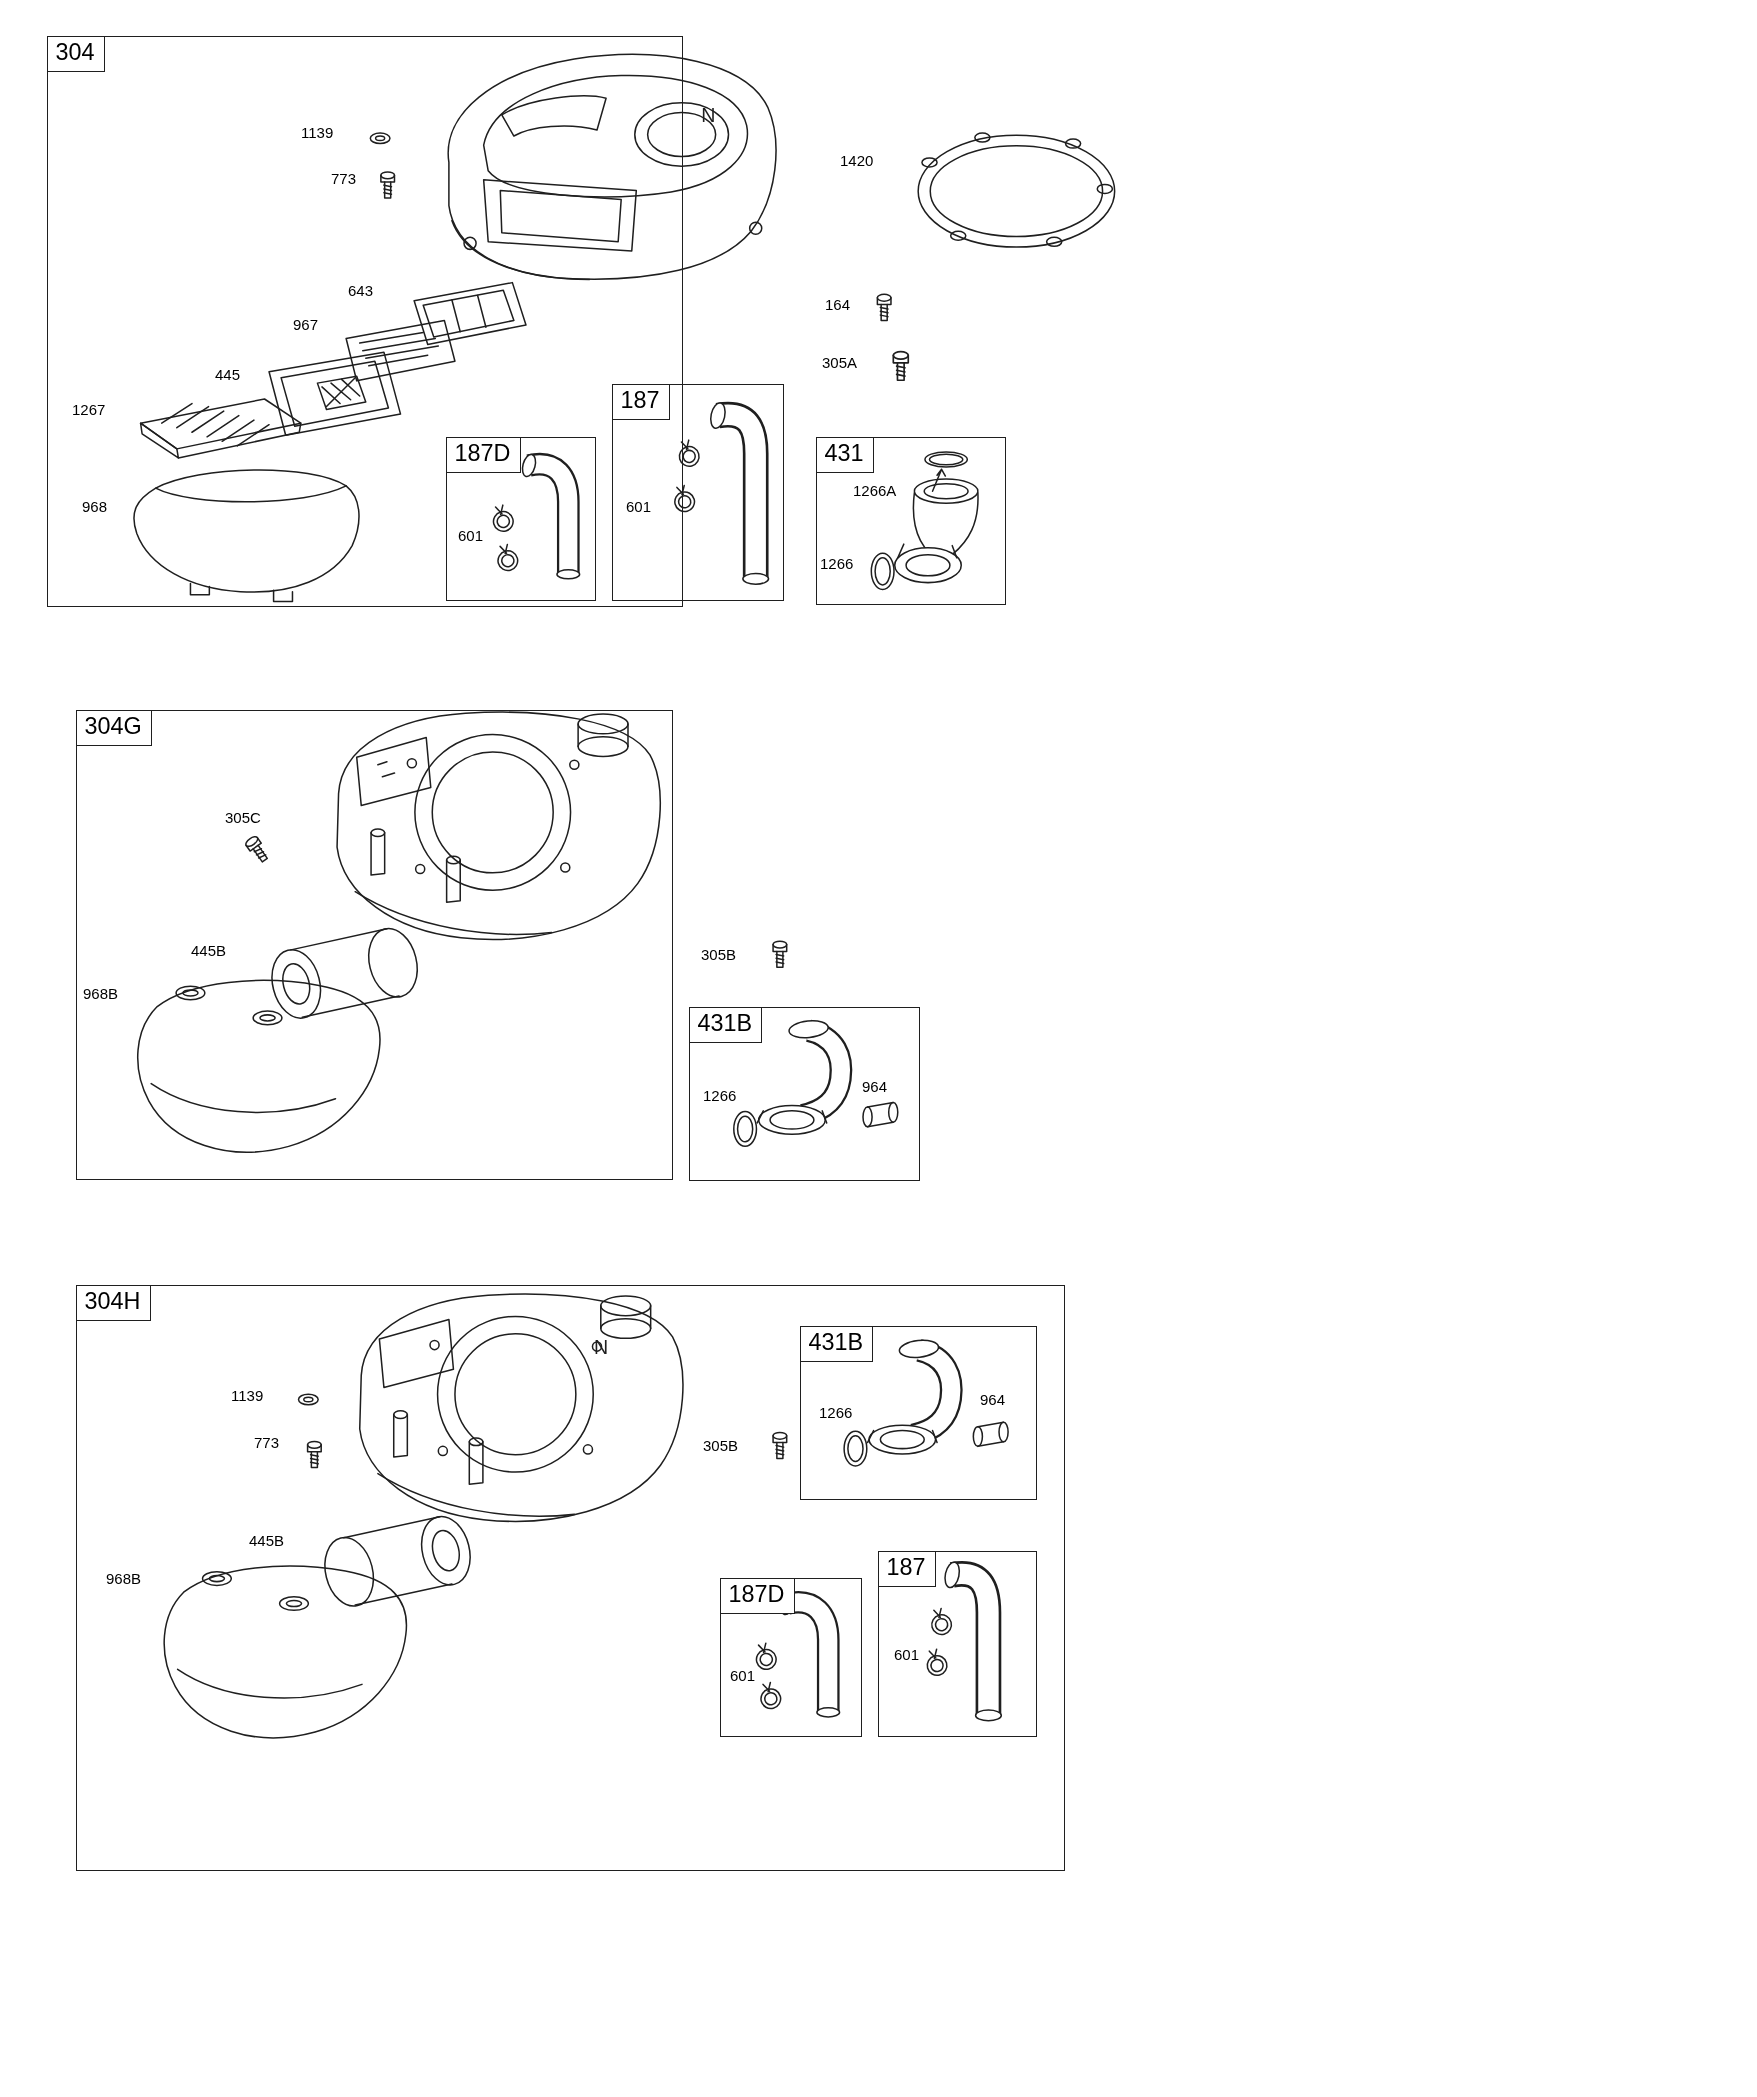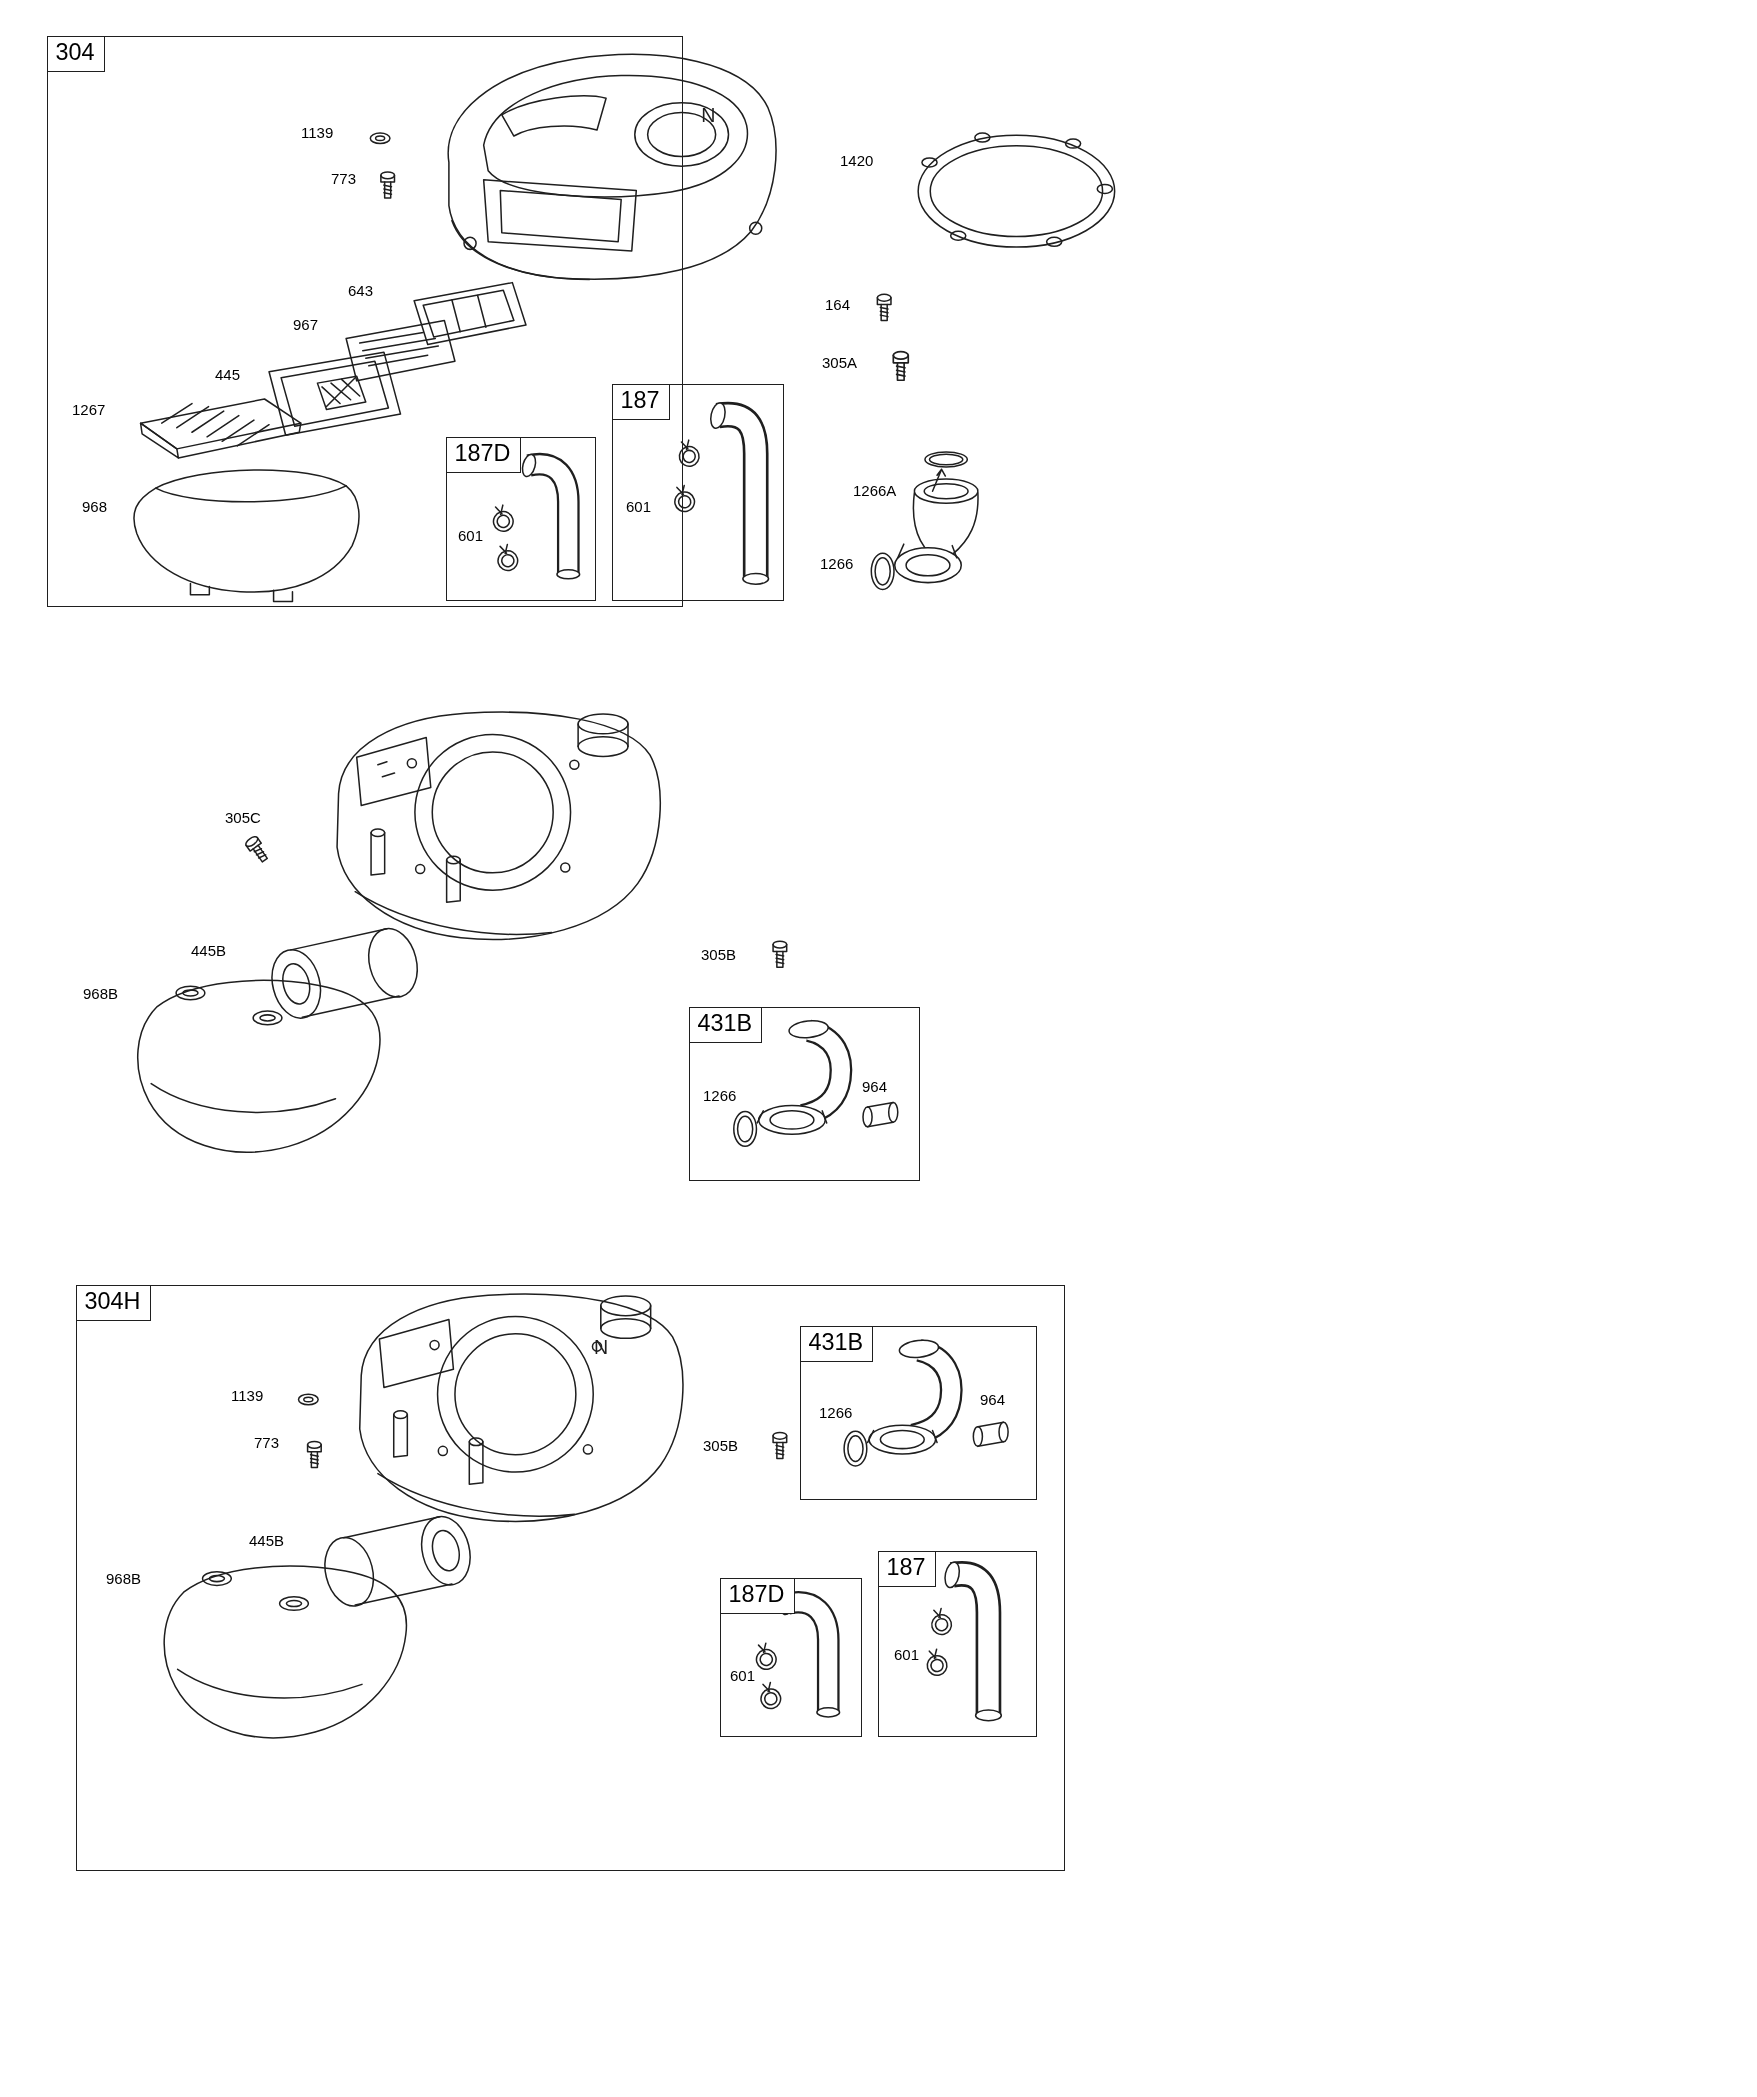--- a/index.html
+++ b/index.html
@@ -285,21 +285,27 @@
 
   <div class="box" style="left:47px;top:36px;width:636px;height:571px">
     <span class="tag">304</span>
   </div>
   <div class="box" style="left:446px;top:437px;width:150px;height:164px">
     <span class="tag">187D</span>
   </div>
   <div class="box" style="left:612px;top:384px;width:172px;height:217px">
     <span class="tag">187</span>
   </div>
-
+  <div class="box" style="left:816px;top:437px;width:190px;height:168px">
+    <span class="tag">431</span>
+  </div>
+
+  <div class="box" style="left:76px;top:710px;width:597px;height:470px">
+    <span class="tag">304G</span>
+  </div>
   <div class="box" style="left:689px;top:1007px;width:231px;height:174px">
     <span class="tag">431B</span>
   </div>
 
   <div class="box" style="left:76px;top:1285px;width:989px;height:586px">
     <span class="tag">304H</span>
   </div>
   <div class="box" style="left:800px;top:1326px;width:237px;height:174px">
     <span class="tag">431B</span>
   </div>

